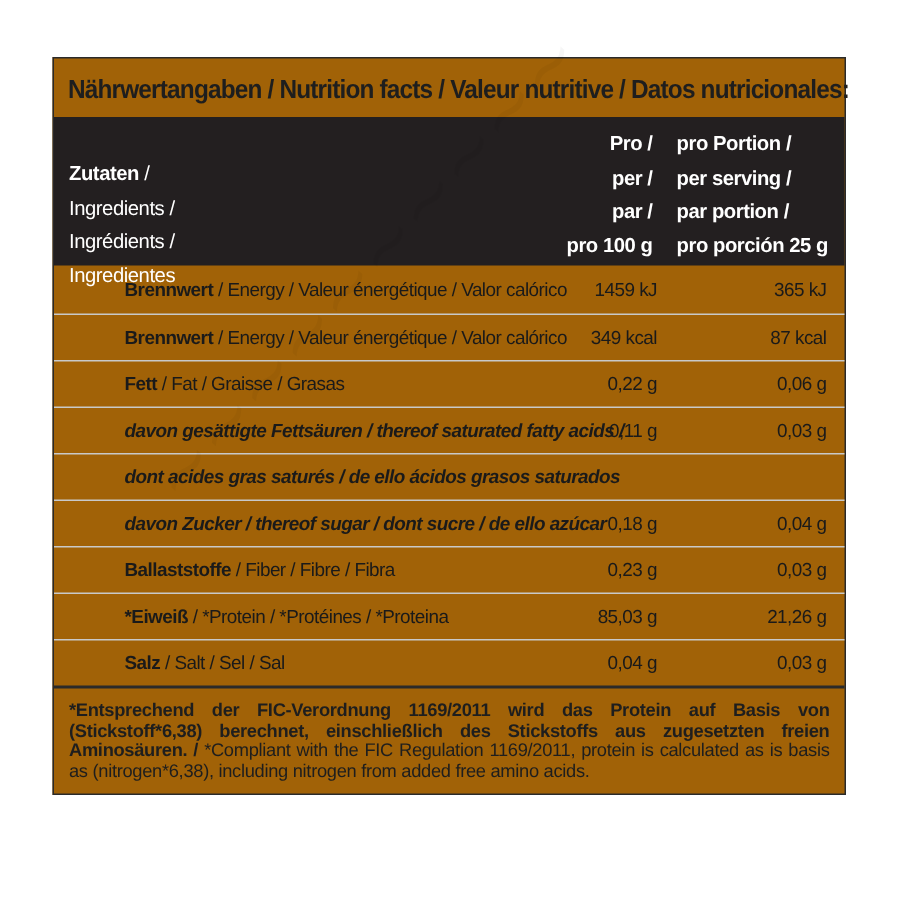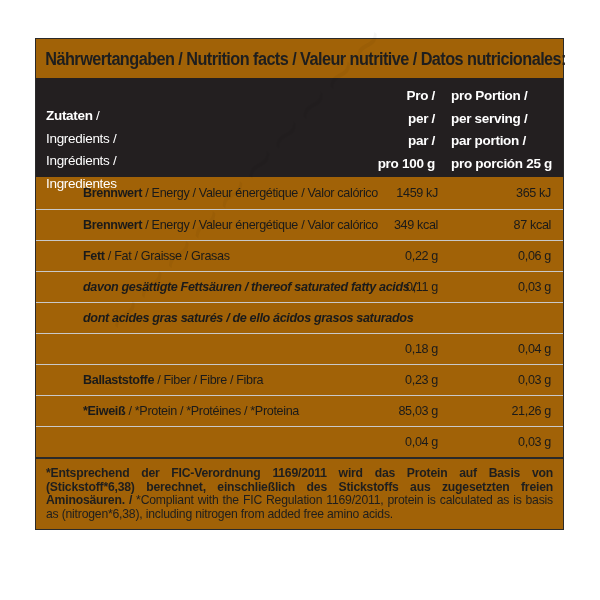--- a/index.html
+++ b/index.html
@@ -170,34 +170,36 @@
       <span class="name"><b></b><span>davon gesättigte Fettsäuren / thereof saturated fatty acids /</span></span>
       <span class="v100">0,11 g</span>
       <span class="vserv">0,03 g</span>
     </div>
     <div class="row italic">
       <span class="name"><b></b><span>dont acides gras saturés / de ello ácidos grasos saturados</span></span>
       <span class="v100"></span>
       <span class="vserv"></span>
     </div>
     <div class="row italic">
+      <span class="name"><b></b><span>davon Zucker / thereof sugar / dont sucre / de ello azúcar</span></span>
       <span class="v100">0,18 g</span>
       <span class="vserv">0,04 g</span>
     </div>
     <div class="row">
       <span class="name"><b>Ballaststoffe</b><span> / Fiber / Fibre / Fibra</span></span>
       <span class="v100">0,23 g</span>
       <span class="vserv">0,03 g</span>
     </div>
     <div class="row">
       <span class="name"><b>*Eiweiß</b><span> / *Protein / *Protéines / *Proteina</span></span>
       <span class="v100">85,03 g</span>
       <span class="vserv">21,26 g</span>
     </div>
     <div class="row">
+      <span class="name"><b>Salz</b><span> / Salt / Sel / Sal</span></span>
       <span class="v100">0,04 g</span>
       <span class="vserv">0,03 g</span>
     </div>
   </div>
 
   <div class="footer"><span class="de">*Entsprechend der FIC-Verordnung 1169/2011 wird das Protein auf Basis von (Stickstoff*6,38) berechnet, einschließlich des Stickstoffs aus zugesetzten freien Aminosäuren. /</span><span> *Compliant with the FIC Regulation 1169/2011, protein is calculated as is basis as (nitrogen*6,38), including nitrogen from added free amino acids.</span></div>
 </div>
 
 <div class="watermark">~~~~~~~~~~</div>
 

